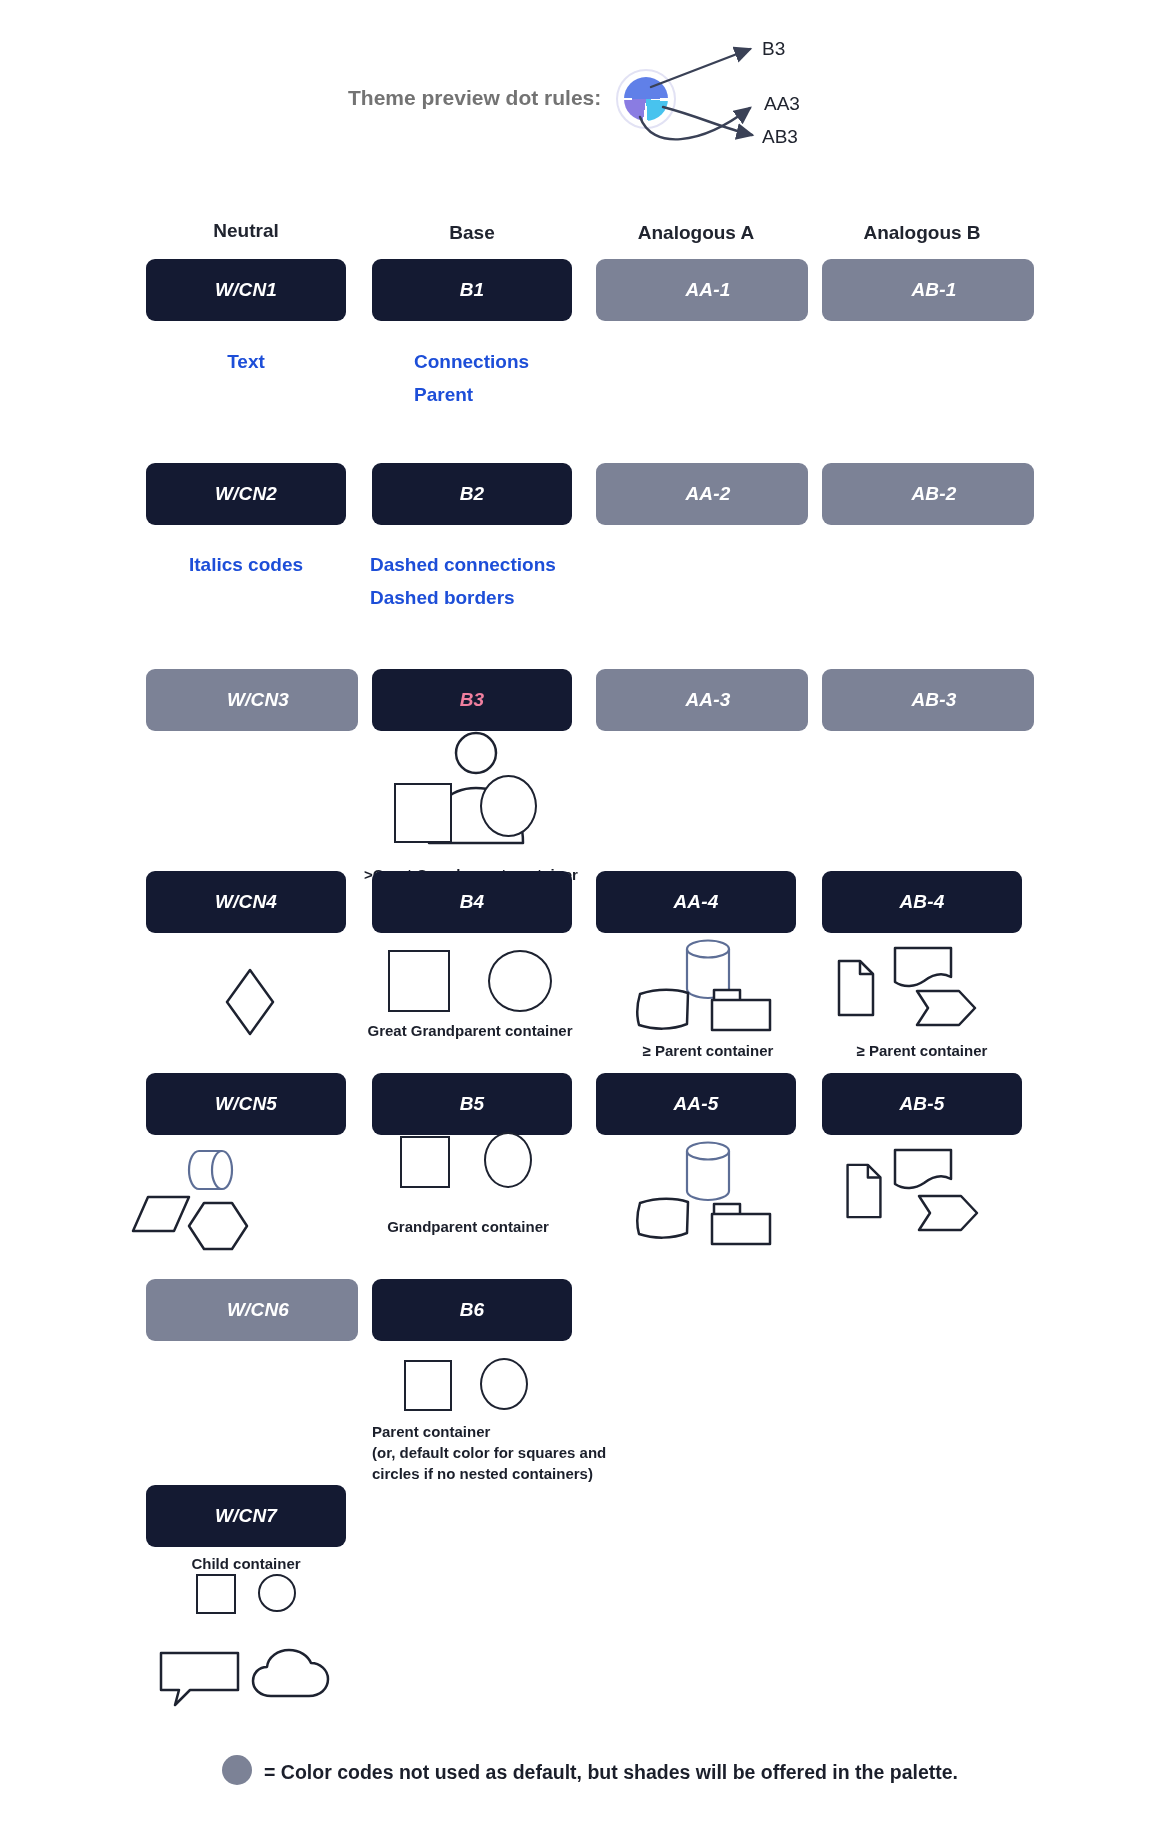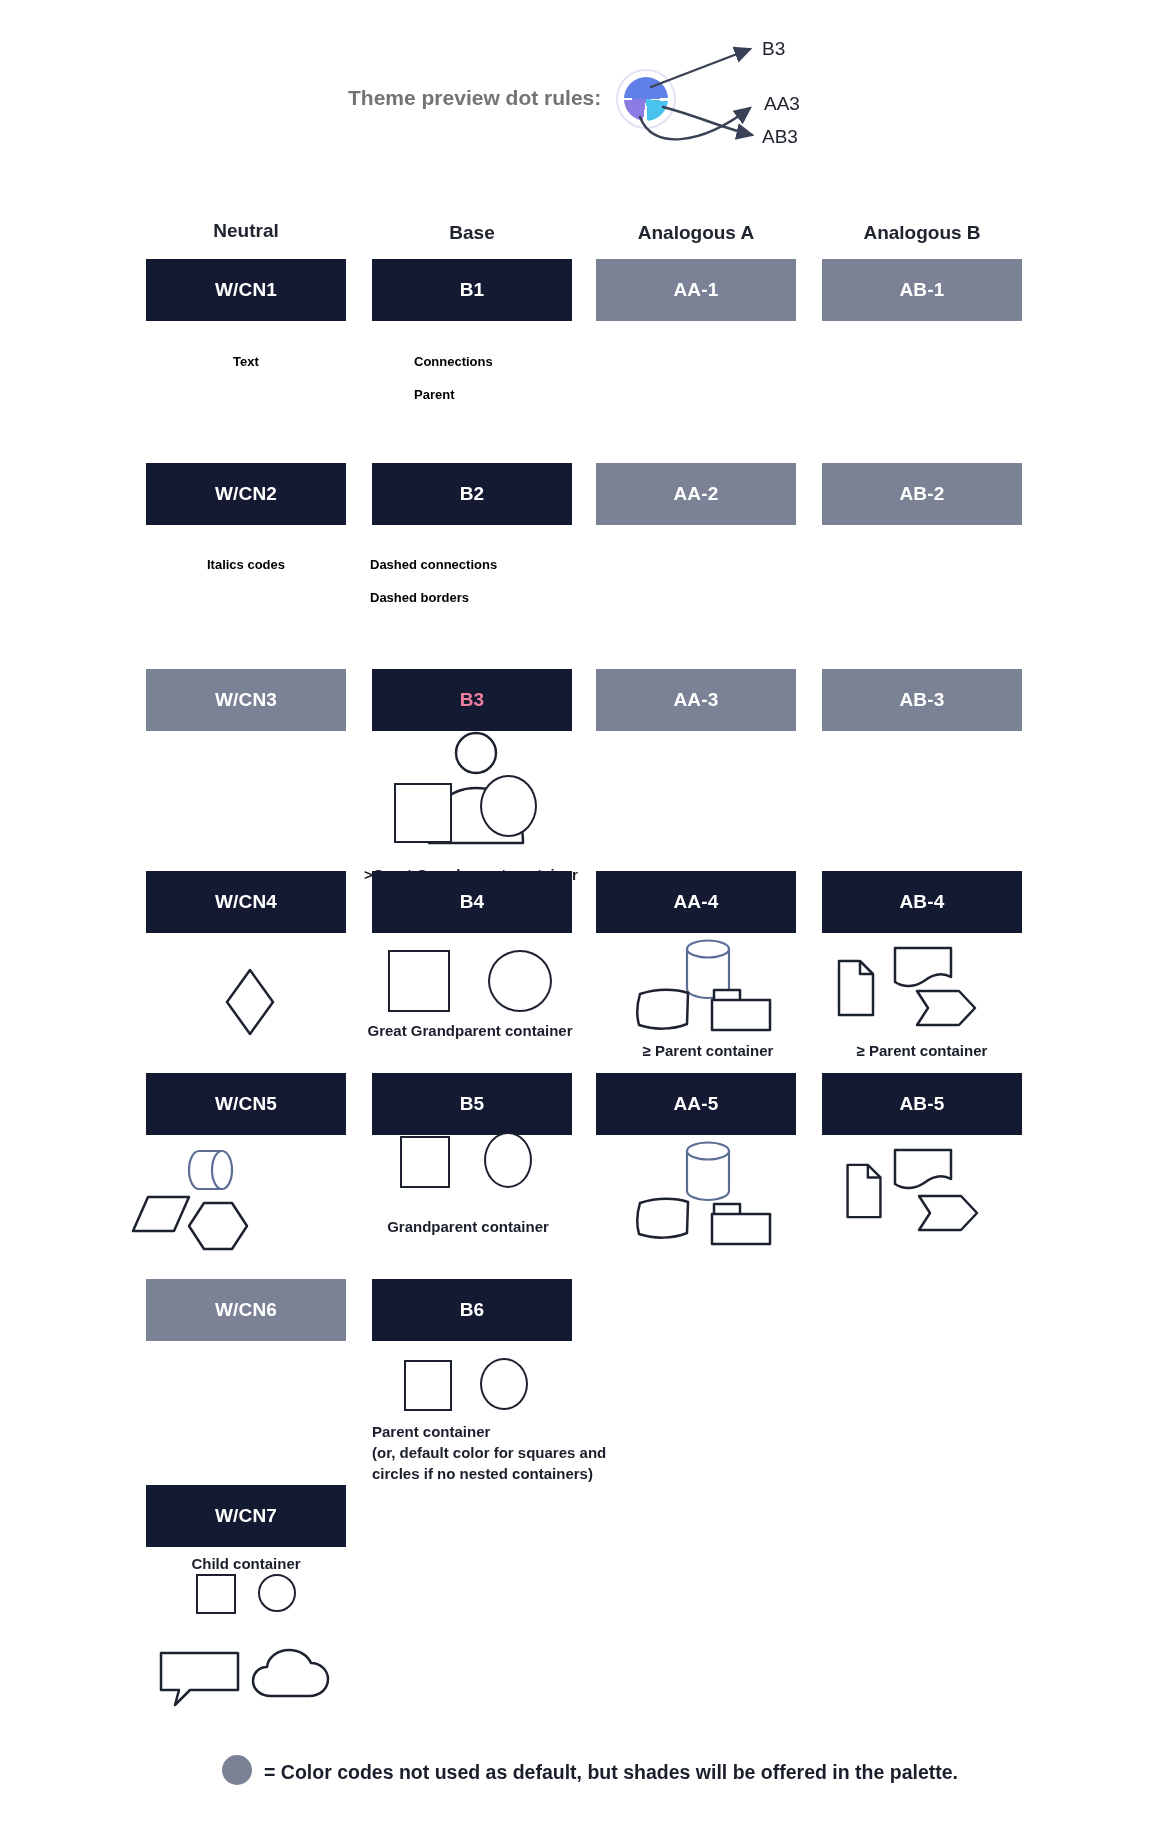--- a/index.html
+++ b/index.html
@@ -1,25 +1,25 @@
 <!DOCTYPE html>
 <html><head>
 <meta charset="utf-8">
 <style>
   html,body{margin:0;padding:0;background:#fff;}
   #canvas{position:relative;width:1164px;height:1822px;background:#ffffff;overflow:hidden;
           font-family:"Liberation Sans",sans-serif;color:#20242f;}
   .abs{position:absolute;}
   .hdr{position:absolute;width:200px;text-align:center;font-size:19px;font-weight:600;color:#20242f;}
-  .sw{position:absolute;width:200px;height:62px;border-radius:0;color:#fff;font-size:19px;font-weight:600;
-      display:flex;align-items:center;justify-content:center;letter-spacing:.2px;}
+  .sw{position:absolute;width:200px;height:62px;border-radius:9px;color:#fff;font-size:19px;font-weight:600;
+      display:flex;align-items:center;justify-content:center;letter-spacing:.2px;font-style:italic;}
   .sw.dark{background:#141a32;}
-  .sw.gray{background:#7c8296;}
+  .sw.gray{background:#7c8296;padding-left:12px;}
   .sw .pink{color:#f07f9f;}
-  .cap{position:absolute;font-size:13px;font-weight:600;color:#000000;line-height:33px;}
+  .cap{position:absolute;font-size:19px;font-weight:600;color:#1d4ed8;line-height:33px;}
   .cap.c{width:200px;text-align:center;}
   .lbl{position:absolute;font-size:15px;font-weight:700;color:#1b1f2b;line-height:21px;}
   .lbl.c{text-align:center;}
   .sq{position:absolute;background:#fff;border:2.5px solid #1d2230;box-sizing:border-box;}
   .el{position:absolute;background:#fff;border:2.5px solid #1d2230;border-radius:50%;box-sizing:border-box;}
   .shape{position:absolute;}
   .dk{fill:#fff;stroke:#1d2230;stroke-width:2.5;stroke-linejoin:round;}
   .nf{fill:none;stroke:#1d2230;stroke-width:2.5;stroke-linejoin:round;}
   .bl{fill:#fff;stroke:#5d6e96;stroke-width:2.2;stroke-linejoin:round;}
   .ln{fill:none;stroke:#3a4156;stroke-width:2.4;stroke-linecap:round;}

